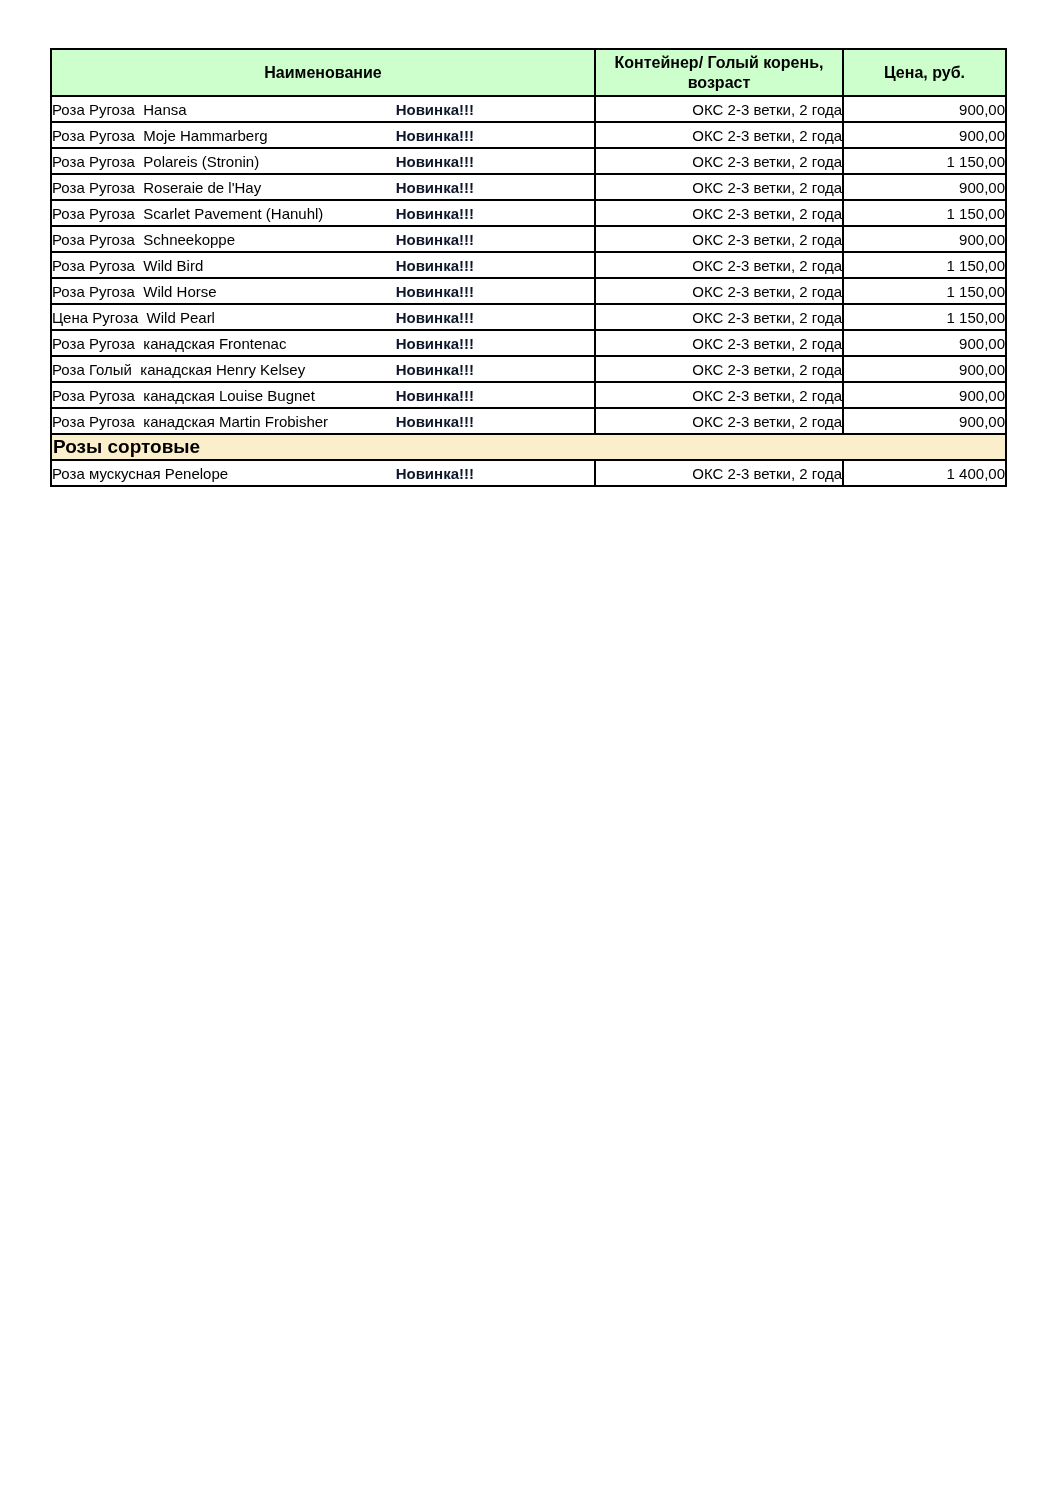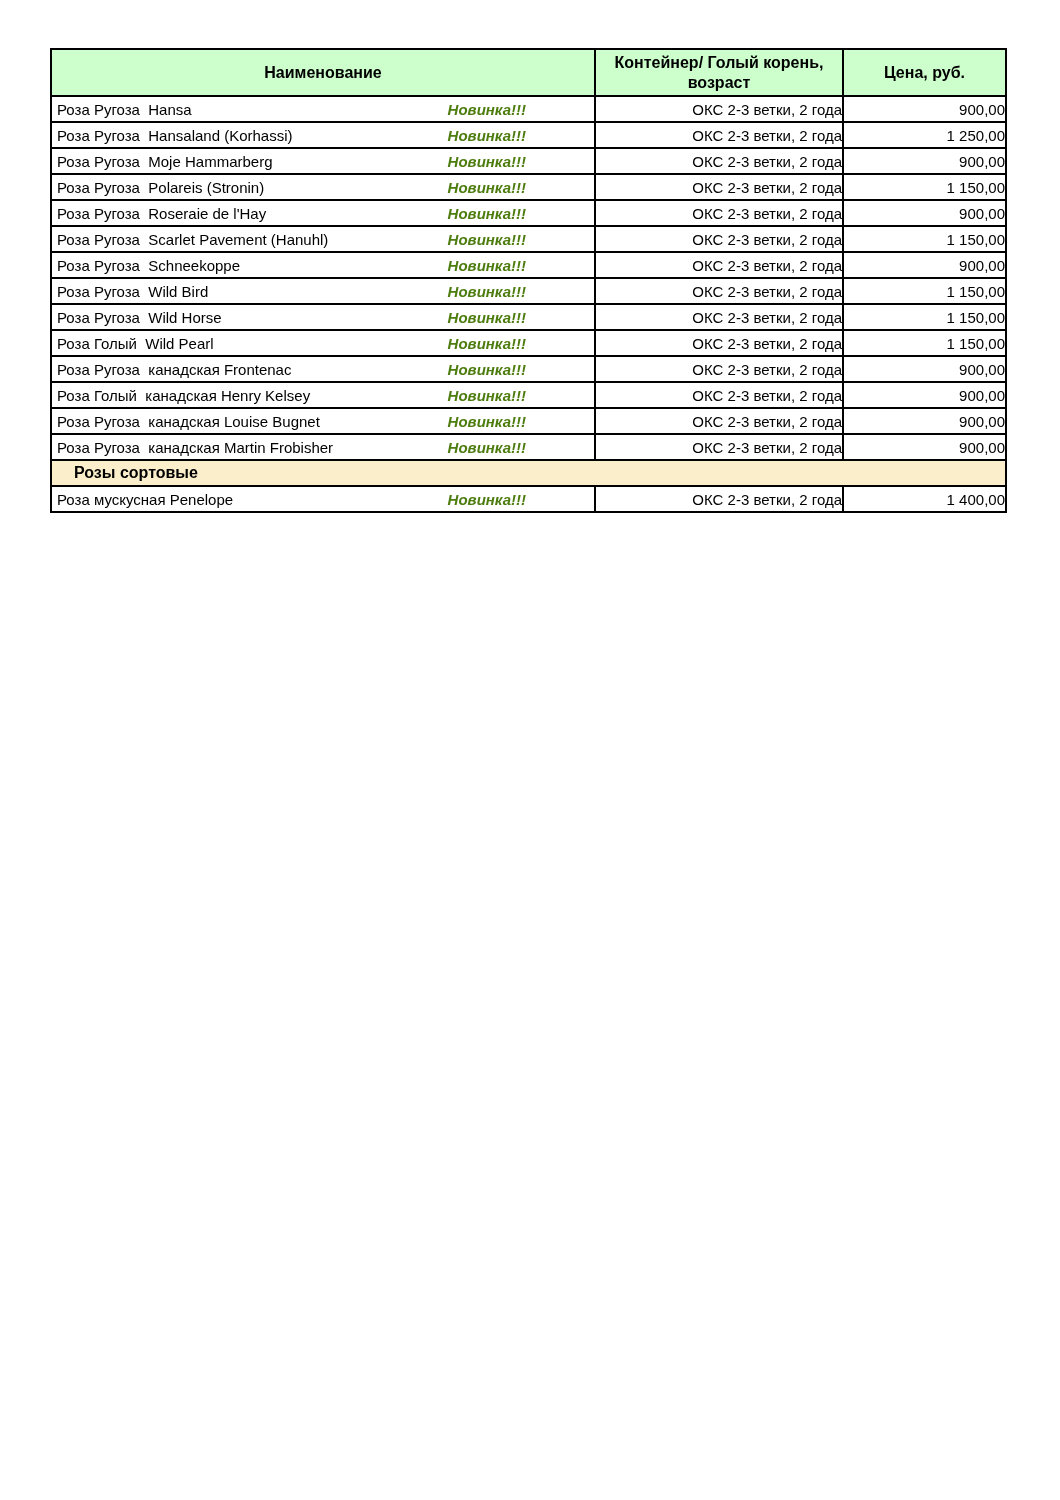--- a/index.html
+++ b/index.html
@@ -38,39 +38,37 @@
     padding:0 6px;
   }
   td{
     height:26px;
     font-size:15px;
     padding:0;
   }
   .name-wrap{
     display:flex;
     align-items:center;
-    padding-left:5px;
     height:22px;
   }
   .plant-name{white-space:pre;}
   .novelty{
     margin-left:auto;
-    margin-right:68px;
-    color:#4d7c0f;
+    margin-right:120px;
+    color:#0f172a;
     font-weight:bold;
-    font-style:italic;
     white-space:pre;
   }
   td.center{text-align:right;}
   tr.section-row td{
     background:#fbeecb;
     font-weight:bold;
-    font-size:16px;
+    font-size:19px;
     text-align:left;
-    padding-left:22px;
+    padding-left:1px;
   }
 </style>
 </head>
 <body>
 
 <div class="page">
   <table class="price-table">
     <colgroup>
       <col class="c1">
       <col class="c2">
@@ -90,30 +88,20 @@
               <span class="plant-name">Роза Ругоза  Hansa</span>
               <span class="novelty">Новинка!!!</span>
             </div>
           </td>
           <td class="center">ОКС 2-3 ветки, 2 года</td>
           <td class="center">900,00</td>
         </tr>
         <tr>
           <td>
             <div class="name-wrap">
-              <span class="plant-name">Роза Ругоза  Hansaland (Korhassi)</span>
-              <span class="novelty">Новинка!!!</span>
-            </div>
-          </td>
-          <td class="center">ОКС 2-3 ветки, 2 года</td>
-          <td class="center">1 250,00</td>
-        </tr>
-        <tr>
-          <td>
-            <div class="name-wrap">
               <span class="plant-name">Роза Ругоза  Moje Hammarberg</span>
               <span class="novelty">Новинка!!!</span>
             </div>
           </td>
           <td class="center">ОКС 2-3 ветки, 2 года</td>
           <td class="center">900,00</td>
         </tr>
         <tr>
           <td>
             <div class="name-wrap">
@@ -170,21 +158,21 @@
               <span class="plant-name">Роза Ругоза  Wild Horse</span>
               <span class="novelty">Новинка!!!</span>
             </div>
           </td>
           <td class="center">ОКС 2-3 ветки, 2 года</td>
           <td class="center">1 150,00</td>
         </tr>
         <tr>
           <td>
             <div class="name-wrap">
-              <span class="plant-name">Роза Голый  Wild Pearl</span>
+              <span class="plant-name">Цена Ругоза  Wild Pearl</span>
               <span class="novelty">Новинка!!!</span>
             </div>
           </td>
           <td class="center">ОКС 2-3 ветки, 2 года</td>
           <td class="center">1 150,00</td>
         </tr>
         <tr>
           <td>
             <div class="name-wrap">
               <span class="plant-name">Роза Ругоза  канадская Frontenac</span>

